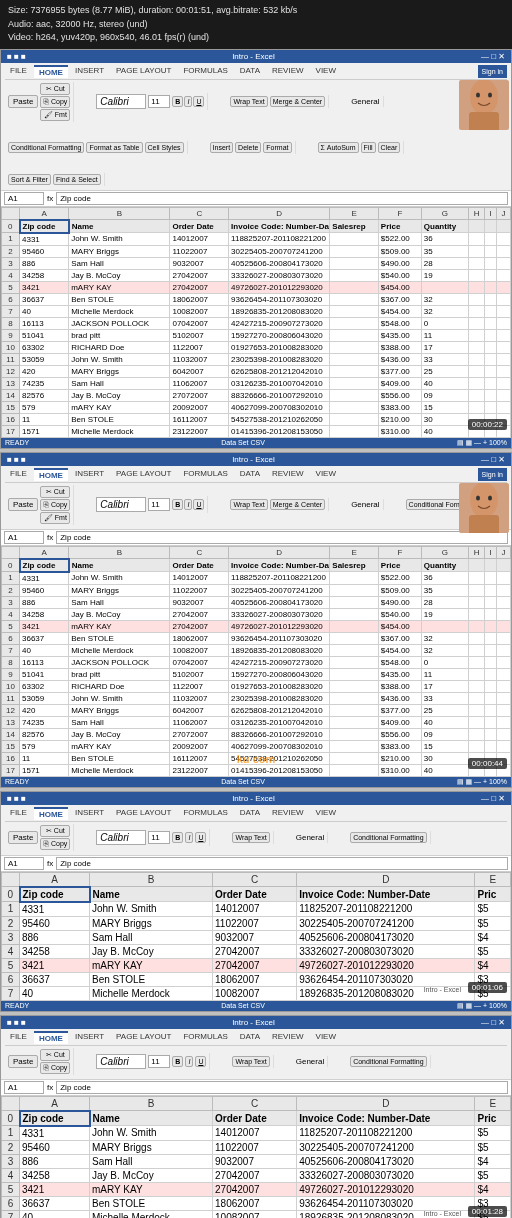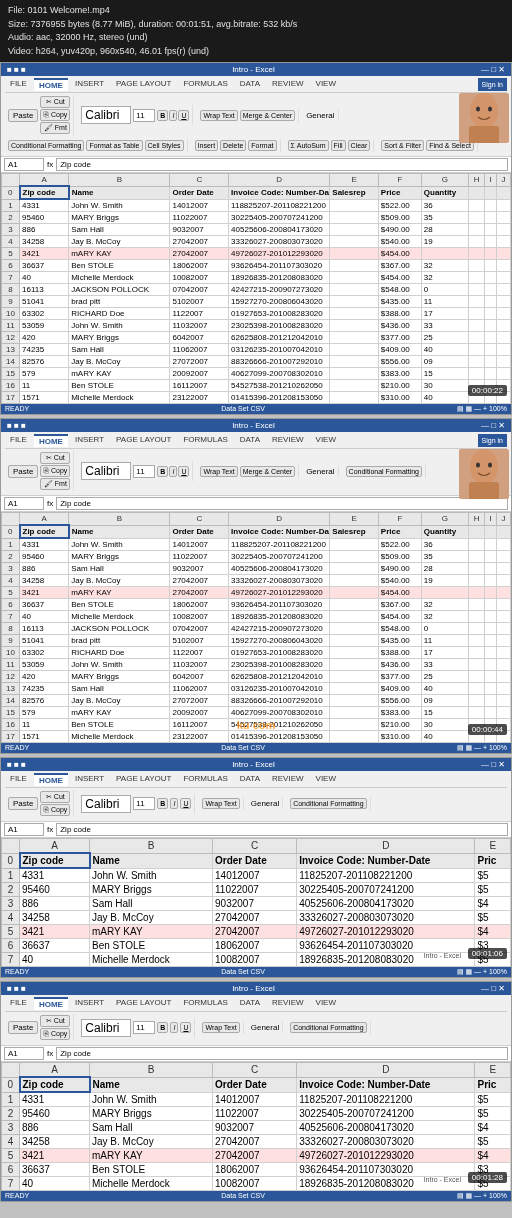--- a/index.html
+++ b/index.html
@@ -61,21 +61,21 @@
     .ribbon-tab.active {
       background: white;
       border-top: 2px solid #2b579a;
       color: #2b579a;
       font-weight: bold;
     }
 
     .ribbon-row {
       display: flex;
       align-items: center;
-      gap: 4px;
+      gap: 19px;
       padding: 2px 0;
       flex-wrap: wrap;
     }
 
     .ribbon-group {
       display: flex;
       align-items: center;
       gap: 2px;
       padding: 1px 3px;
       border-right: 1px solid #ddd;
@@ -93,22 +93,23 @@
 
     .ribbon-btn-small {
       font-size: 7px;
       padding: 1px 2px;
     }
 
     .font-box {
       border: 1px solid #aaa;
       background: white;
       padding: 1px 3px;
-      font-size: 12px;
+      font-size: 10px;
       width: 50px;
+      font-style: italic;
     }
     .font-size-box {
       border: 1px solid #aaa;
       background: white;
       padding: 1px 2px;
       font-size: 8px;
       width: 22px;
     }
 
     
@@ -252,21 +253,20 @@
       color: #ff8c00;
       font-size: 11px;
       font-weight: bold;
       opacity: 0.7;
     }
   </style>
 </head>
 <body>
 
 <div class="video-info-bar">
-  <div>File: 0101 Welcome!.mp4</div>
   <div>Size: 7376955 bytes (8.77 MiB), duration: 00:01:51, avg.bitrate: 532 kb/s</div>
   <div>Audio: aac, 32000 Hz, stereo (und)</div>
   <div>Video: h264, yuv420p, 960x540, 46.01 fps(r) (und)</div>
 </div>
 
 <div class="panel-wrap">
   <div class="excel-panel">
 
     <div class="excel-titlebar">
       <span style="font-size:8px;">■ ■ ■</span>

